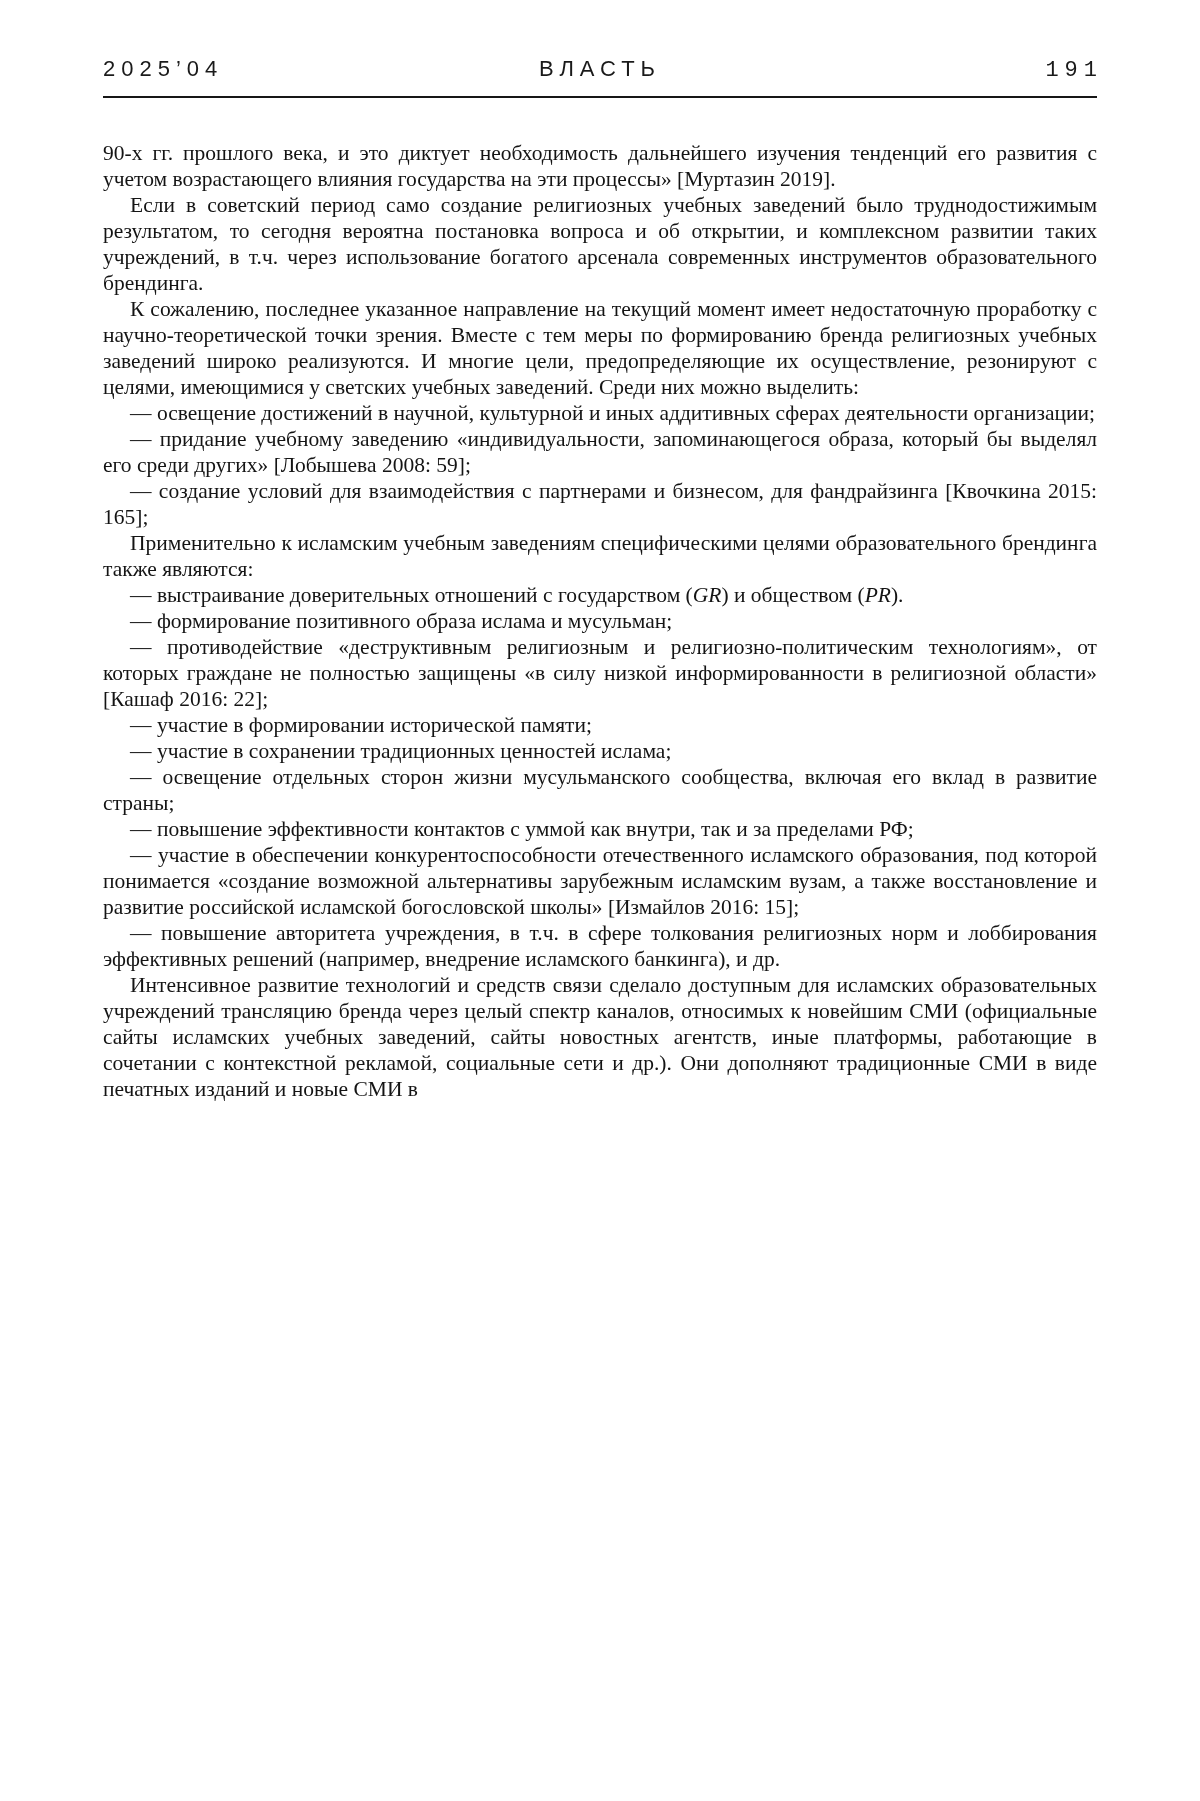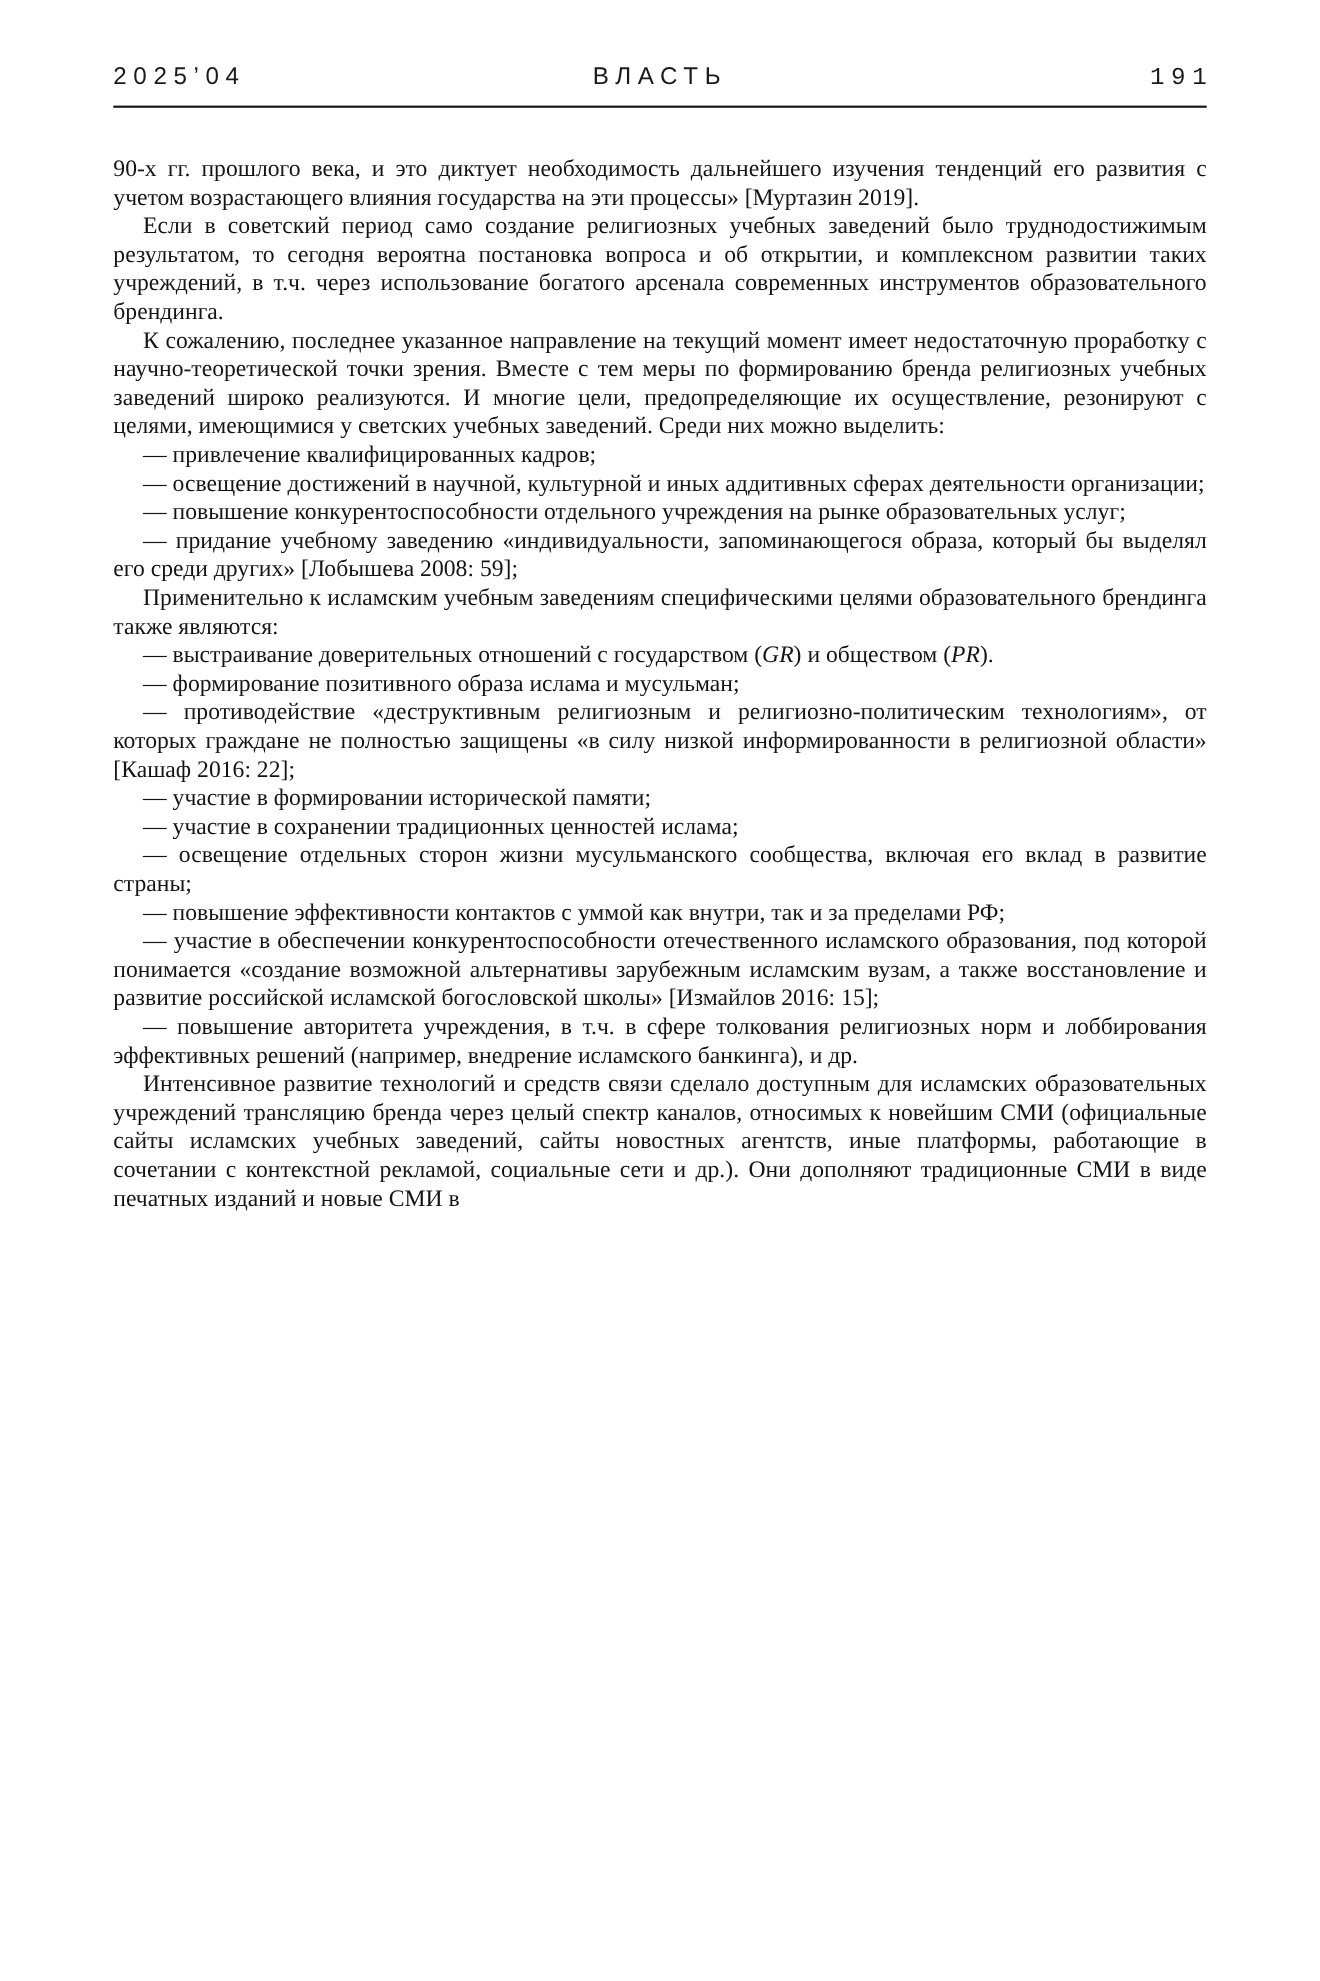--- a/index.html
+++ b/index.html
@@ -57,24 +57,23 @@
     <span class="center">ВЛАСТЬ</span>
     <span class="right">191</span>
   </header>
 
   <hr class="head-rule">
 
   <main class="body-text">
       <p class="para"><span>90-х гг. прошлого века, и это диктует необходимость дальнейшего изучения тенденций его развития с учетом возрастающего влияния государства на эти процессы» [Муртазин 2019].</span></p>
       <p class="para indent"><span>Если в советский период само создание религиозных учебных заведений было труднодостижимым результатом, то сегодня вероятна постановка вопроса и об открытии, и комплексном развитии таких учреждений, в т.ч. через использование богатого арсенала современных инструментов образовательного брендинга.</span></p>
       <p class="para indent"><span>К сожалению, последнее указанное направление на текущий момент имеет недостаточную проработку с научно-теоретической точки зрения. Вместе с тем меры по формированию бренда религиозных учебных заведений широко реализуются. И многие цели, предопределяющие их осуществление, резонируют с целями, имеющимися у светских учебных заведений. Среди них можно выделить:</span></p>
-      <p class="para indent"><span>— привлечение квалифицированных кадров;</span></p>
       <p class="para indent"><span>— освещение достижений в научной, культурной и иных аддитивных сферах деятельности организации;</span></p>
-      <p class="para indent"><span>— повышение конкурентоспособности отдельного учреждения на рынке образовательных услуг;</span></p>
       <p class="para indent"><span>— придание учебному заведению «индивидуальности, запоминающегося образа, который бы выделял его среди других» [Лобышева 2008: 59];</span></p>
+      <p class="para indent"><span>— создание условий для взаимодействия с партнерами и бизнесом, для фандрайзинга [Квочкина 2015: 165];</span></p>
       <p class="para indent"><span>Применительно к исламским учебным заведениям специфическими целями образовательного брендинга также являются:</span></p>
       <p class="para indent"><span>— выстраивание доверительных отношений с государством (</span><span class="em">GR</span><span>) и обществом (</span><span class="em">PR</span><span>).</span></p>
       <p class="para indent"><span>— формирование позитивного образа ислама и мусульман;</span></p>
       <p class="para indent"><span>— противодействие «деструктивным религиозным и религиозно-политическим технологиям», от которых граждане не полностью защищены «в силу низкой информированности в религиозной области» [Кашаф 2016: 22];</span></p>
       <p class="para indent"><span>— участие в формировании исторической памяти;</span></p>
       <p class="para indent"><span>— участие в сохранении традиционных ценностей ислама;</span></p>
       <p class="para indent"><span>— освещение отдельных сторон жизни мусульманского сообщества, включая его вклад в развитие страны;</span></p>
       <p class="para indent"><span>— повышение эффективности контактов с уммой как внутри, так и за пределами РФ;</span></p>
       <p class="para indent"><span>— участие в обеспечении конкурентоспособности отечественного исламского образования, под которой понимается «создание возможной альтернативы зарубежным исламским вузам, а также восстановление и развитие российской исламской богословской школы» [Измайлов 2016: 15];</span></p>
       <p class="para indent"><span>— повышение авторитета учреждения, в т.ч. в сфере толкования религиозных норм и лоббирования эффективных решений (например, внедрение исламского банкинга), и др.</span></p>

